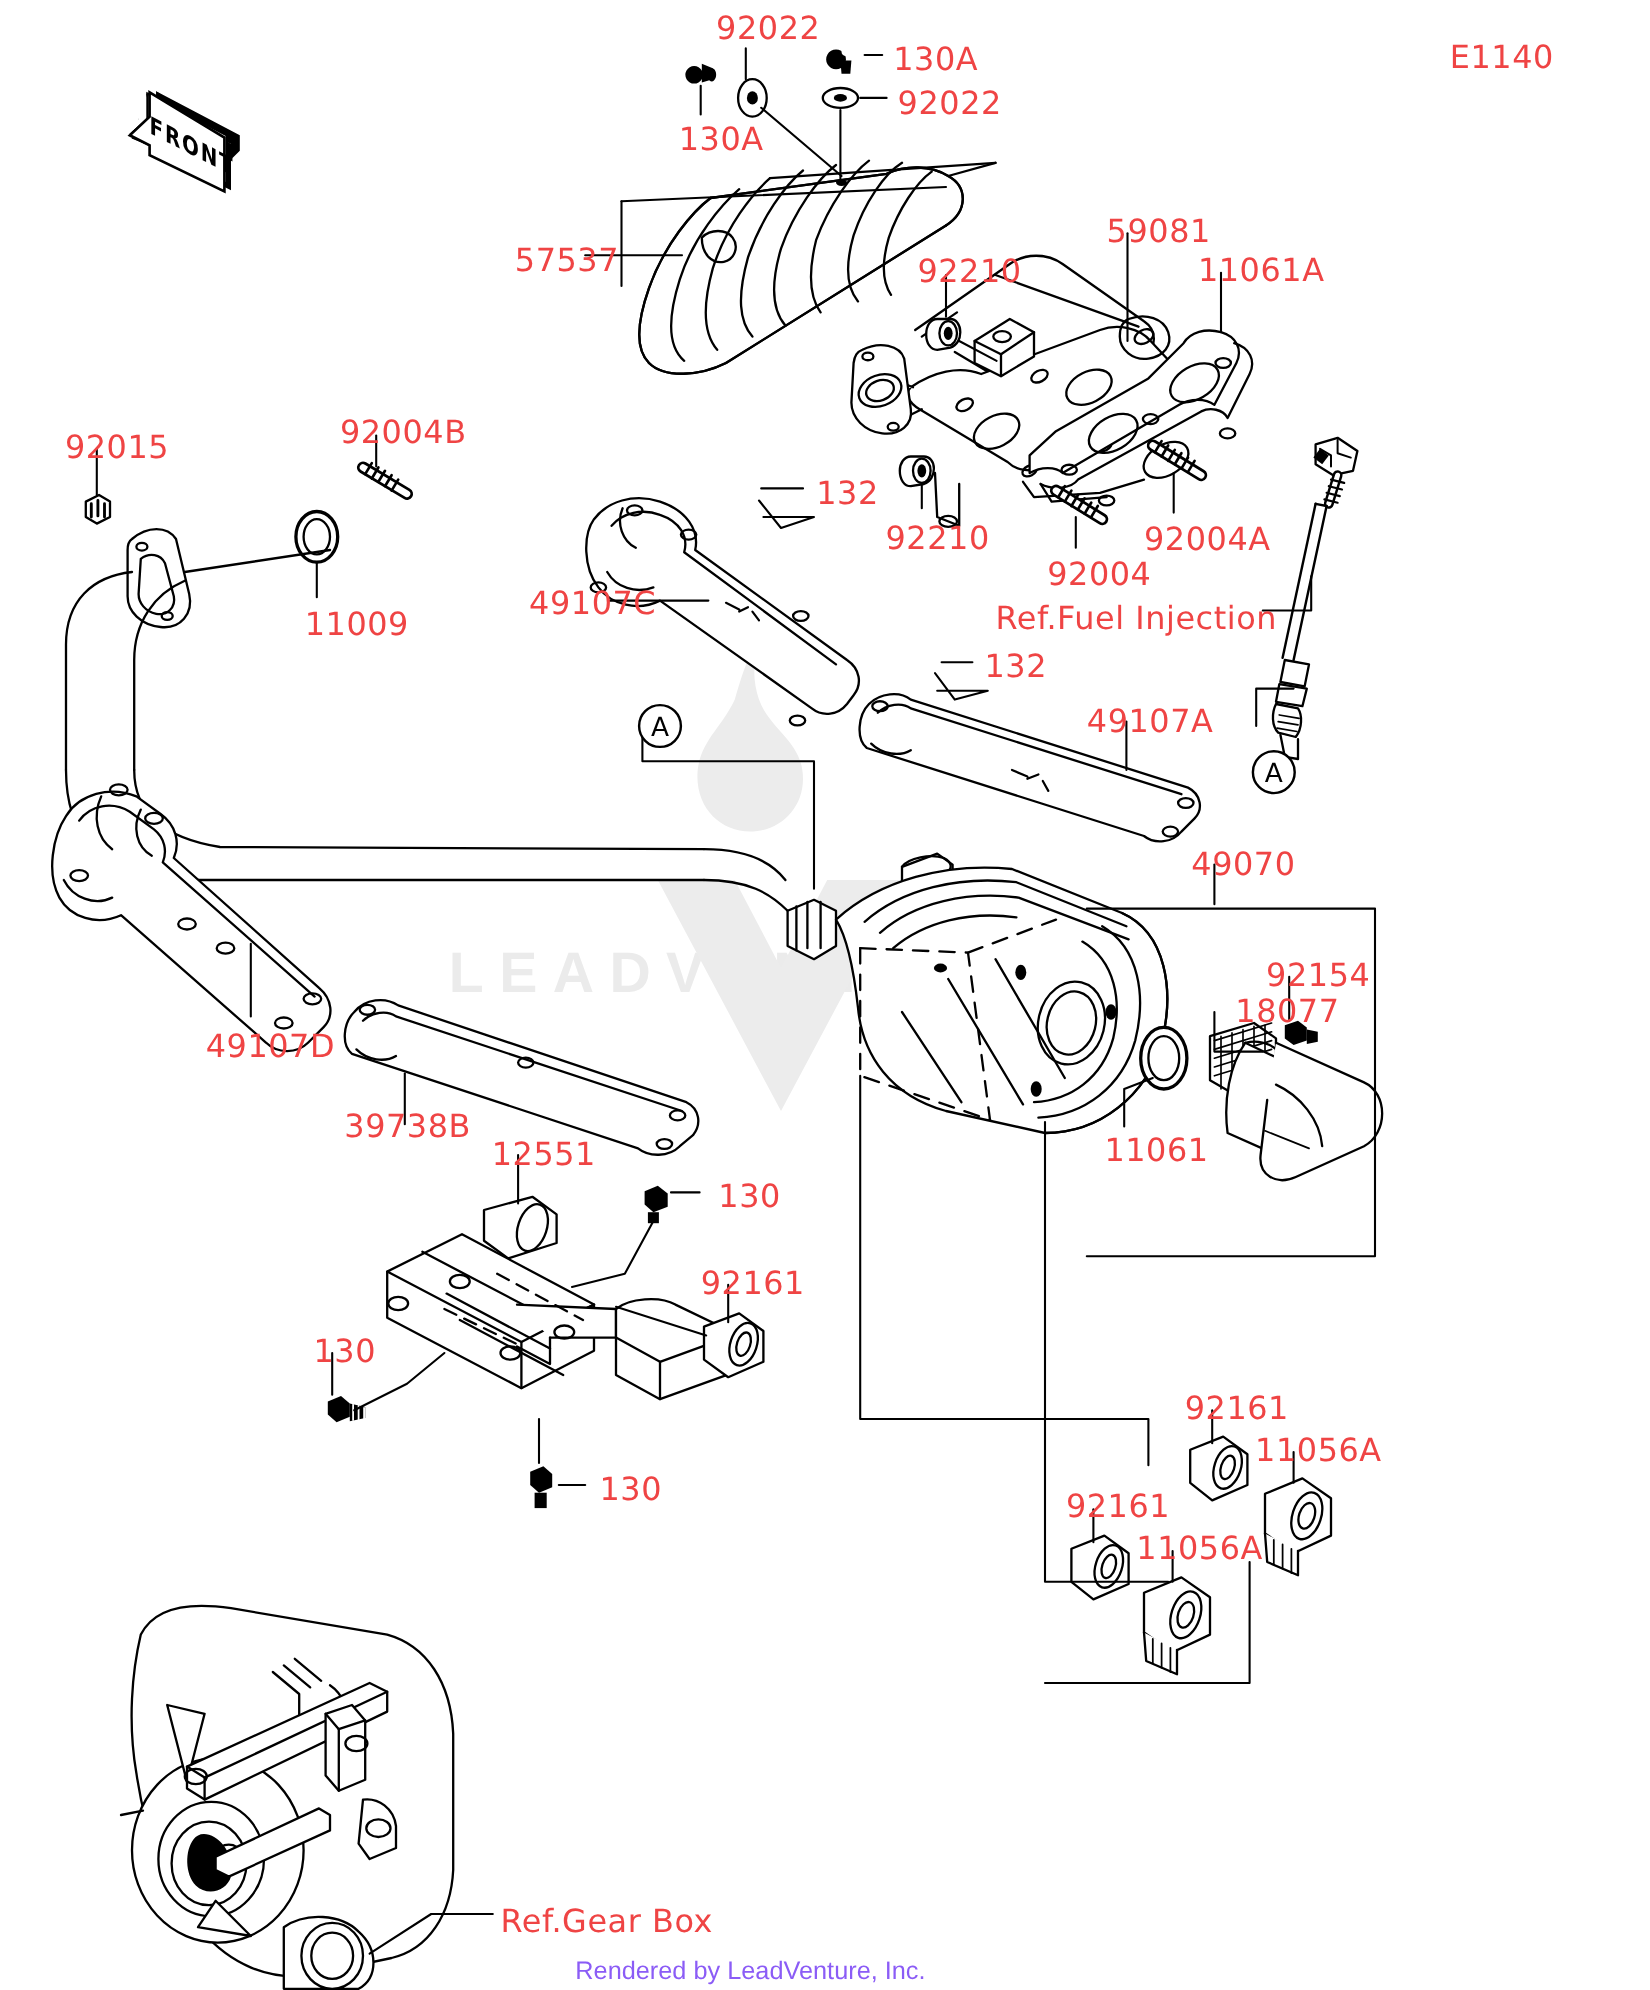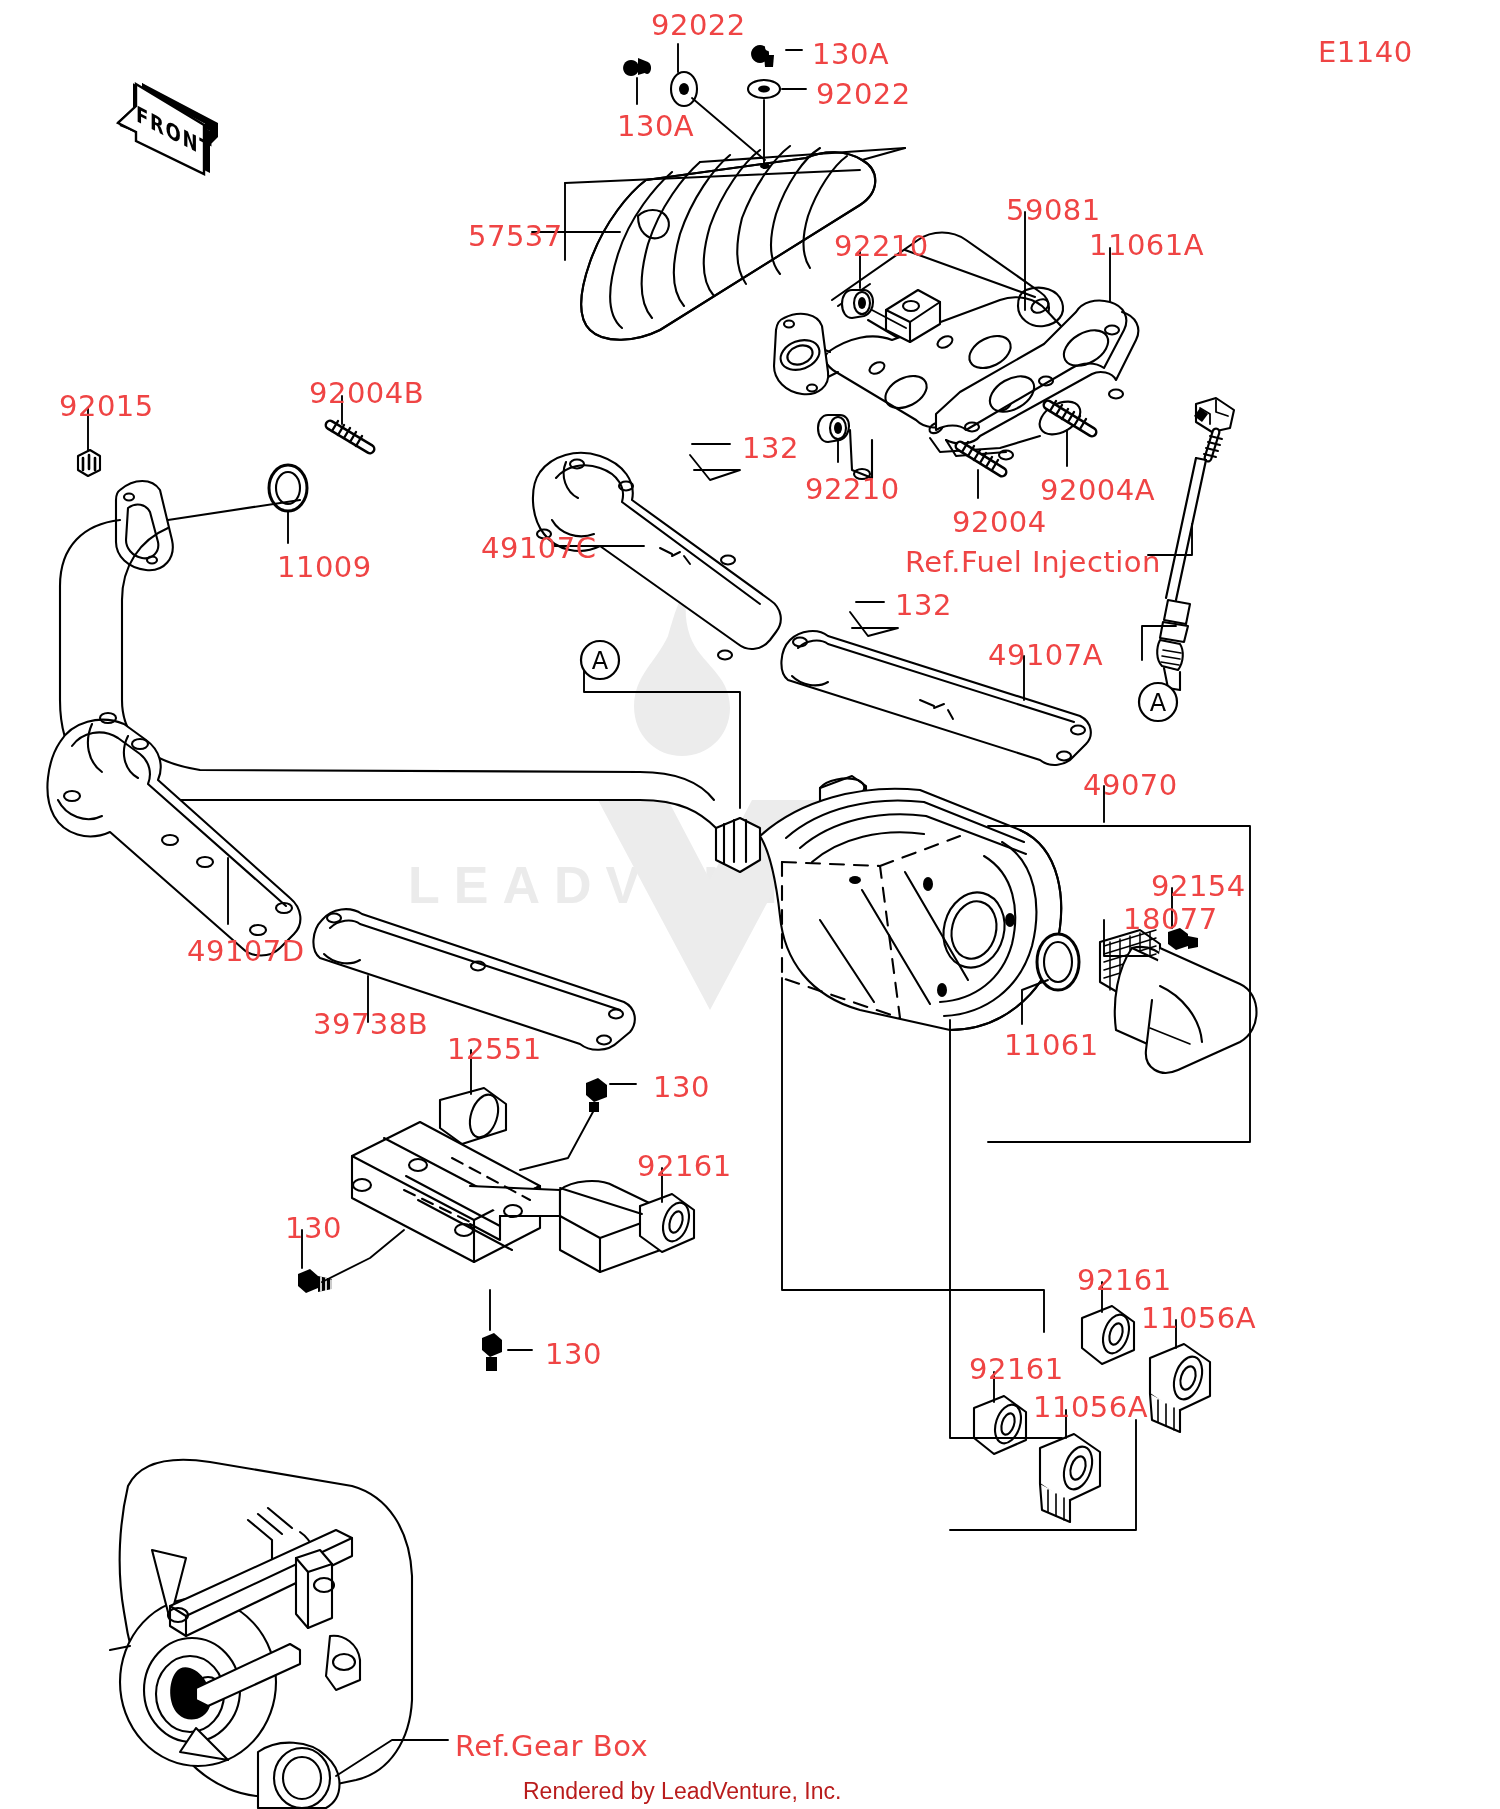--- a/index.html
+++ b/index.html
@@ -1,21 +1,21 @@
 <!DOCTYPE html>
 <html><head>
 <meta charset="utf-8">
 <style>
   html,body{margin:0;padding:0;background:#fff;}
   body{font-family:"DejaVu Sans",sans-serif;}
   #stage{position:relative;width:1500px;height:1809px;background:#ffffff;overflow:hidden;}
   #stage svg{position:absolute;left:0;top:0;}
   .lbl{position:absolute;font-family:"DejaVu Sans",sans-serif;font-size:29px;color:#ef4444;
        white-space:nowrap;letter-spacing:0.5px;line-height:1;}
-  .credit{position:absolute;font-family:"Liberation Sans",sans-serif;font-size:23px;color:#b91c1c;white-space:nowrap;}
+  .credit{position:absolute;font-family:"Liberation Sans",sans-serif;font-size:23px;color:#8b5cf6;white-space:nowrap;}
   .wm{position:absolute;color:#ebebeb;font-family:"Liberation Sans",sans-serif;
       font-weight:bold;letter-spacing:14px;font-size:52px;white-space:nowrap;user-select:none;}
   .front-box{position:absolute;}
 </style>
 </head>
 <body>
 
 <div id="stage">
 
   <div class="wm" style="left:408px;top:855px;">LEADVENTURE</div>

